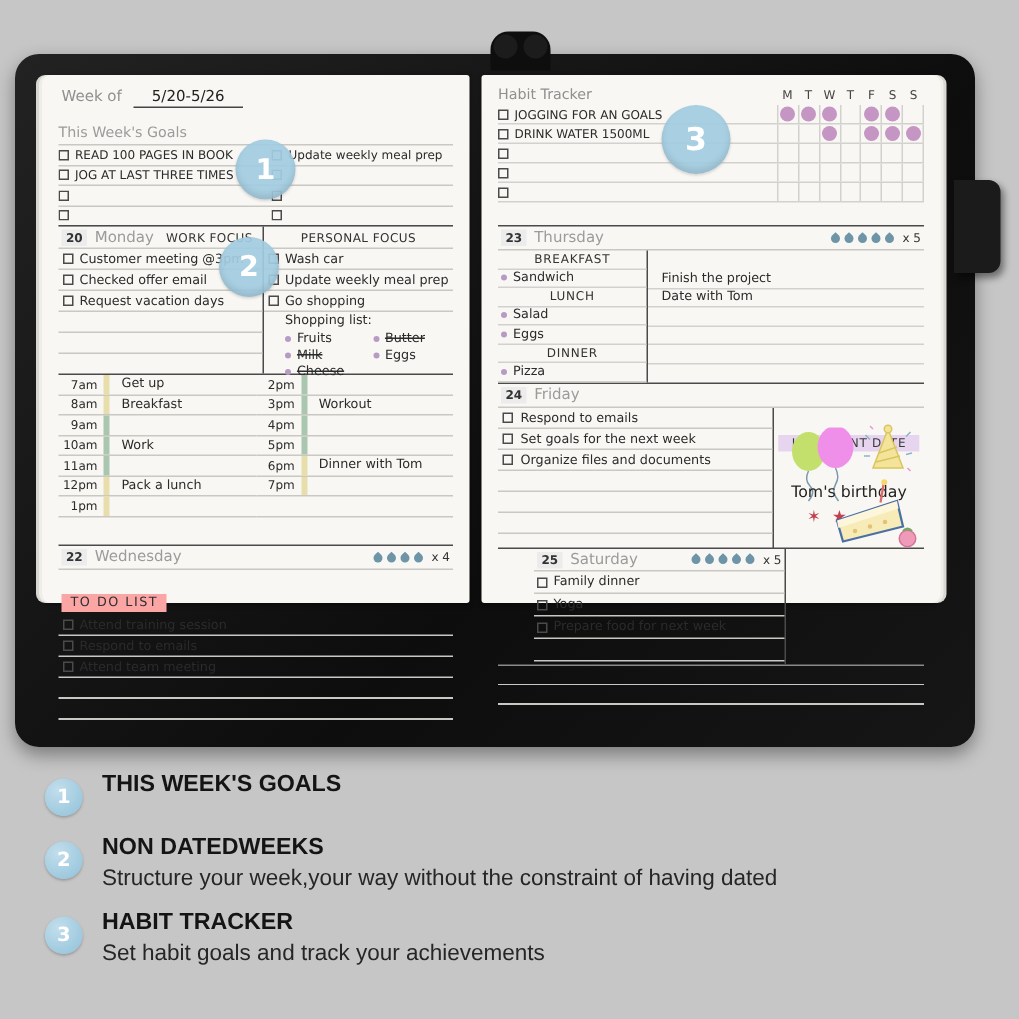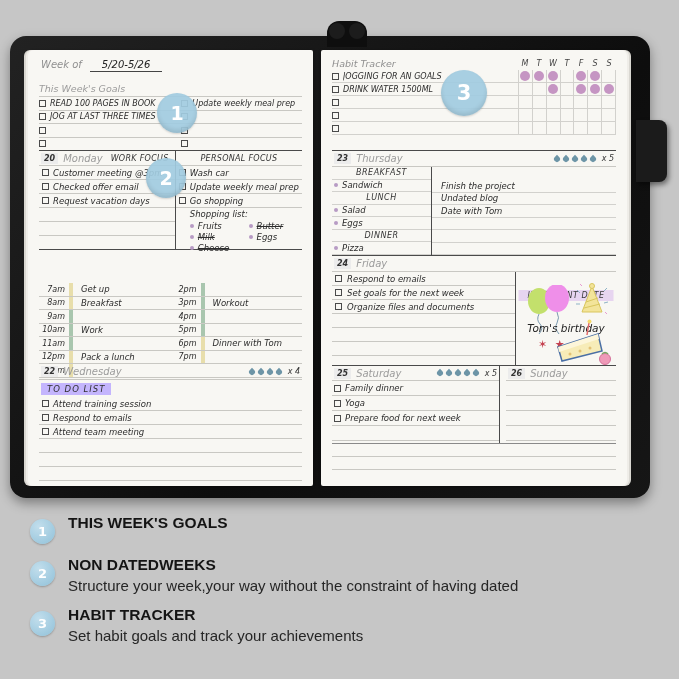--- a/index.html
+++ b/index.html
@@ -9,21 +9,21 @@
   
   .cover { position:absolute; left:10px; top:36px; width:640px; height:462px;
            background:linear-gradient(135deg,#222 0%,#0d0d0d 60%,#161616 100%);
            border-radius:16px; box-shadow:0 5px 12px rgba(0,0,0,.38); }
   .clasp { position:absolute; left:327px; top:21px; width:40px; height:26px; background:#0e0e0e; border-radius:12px 12px 0 0; }
   .clasp::before, .clasp::after { content:""; position:absolute; top:2px; width:16px; height:16px; border-radius:50%; background:#1c1c1c; }
   .clasp::before { left:2px; } .clasp::after { right:2px; }
   .pen-loop { position:absolute; left:636px; top:120px; width:31px; height:62px; background:#1b1b1b;
               border-radius:0 8px 8px 0; box-shadow:2px 3px 5px rgba(0,0,0,.45); }
 
-  .page { position:absolute; top:50px; height:436px; background:#f8f7f3;font-style:italic; }
+  .page { position:absolute; top:50px; height:352px; background:#f8f7f3; }
   .page.left  { left:28px;  width:285px; border-radius:6px 2px 2px 6px;
                 box-shadow:-2px 0 0 #efede8, -4px 0 0 #d9d7d1, 0 1px 3px rgba(0,0,0,.35); }
   .page.right { left:321px; width:306px; border-radius:2px 6px 6px 2px;
                 box-shadow:2px 0 0 #efede8, 4px 0 0 #d9d7d1, 0 1px 3px rgba(0,0,0,.35); }
 
   .sec { position:absolute; left:11px; right:11px; }
 
   .cb { width:7px; height:7px; border:1px solid #4a4a4a; background:transparent; flex:none; display:inline-block; }
   .bullet { width:4px; height:4px; border-radius:50%; background:#b79bc4; flex:none; display:inline-block; }
   .strike { text-decoration:line-through; }
@@ -56,31 +56,31 @@
   .mhead.center { justify-content:center; }
   .mrow { display:flex; align-items:center; gap:4px; height:14px; border-bottom:1px solid #c9c8c3;
           font-size:8.5px; color:#2b2b2b; padding:0 3px; white-space:nowrap; overflow:hidden; }
   .mrow.noline { border-bottom:none; }
   .shop { padding:1px 0 0 14px; }
   .shoptitle { font-size:8.5px; color:#2b2b2b; height:11px; }
   .shopgrid { display:grid; grid-template-columns:1.1fr 1fr; }
   .shopitem { display:flex; align-items:center; gap:4px; font-size:8.5px; color:#2b2b2b; height:11px; }
 
   .tuesday { top:200px; height:114px; border-bottom:1.5px solid #4a4a4a; }
-  .sched { display:flex;margin-top:33px; }
+  .sched { display:flex; }
   .scol { flex:1; display:flex; flex-direction:column; }
   .srow { display:flex; align-items:center; height:13.5px; border-bottom:1px solid #c9c8c3; }
   .stime { width:30px; text-align:right; font-size:8px; color:#2b2b2b; padding-right:4px; flex:none; }
   .sbar { width:4px; align-self:stretch; flex:none; }
   .sbar.tan { background:#e8deab; } .sbar.green { background:#a9c6ae; }
   .stext { font-size:8.5px; color:#2b2b2b; padding-left:8px; white-space:nowrap; }
 
   .wednesday { top:314px; height:122px; display:flex; flex-direction:column; }
-  .todo-badge { display:inline-block; background:#c4b5fd; font-size:8.5px; color:#2f2f2f;
-                padding:1px 6px; letter-spacing:1px; margin:3px 0 2px 2px; align-self:flex-start; }
+  .todo-badge { display:inline-block; background:#fca5a5; font-size:8.5px; color:#2f2f2f;
+                padding:1px 6px; letter-spacing:1px; margin:16px 0 2px 2px; align-self:flex-start; }
   .ruled { flex:1; background:repeating-linear-gradient(to bottom, transparent 0 13px, #c9c8c3 13px 14px); }
 
   
   .habit { top:6px; height:94px; }
   .hhead { display:flex; height:14px; align-items:center; }
   .htitle { font-size:9.5px; color:#8f8f8f; flex:1; }
   .hdays { display:flex; width:98px; flex:none; }
   .hday { flex:1; text-align:center; font-size:8px; color:#444; }
   .hrow { display:flex; align-items:center; height:13px; border-bottom:1px solid #d2d1cd; gap:4px; }
   .hlabel { flex:1; font-size:8px; color:#2b2b2b; white-space:nowrap; overflow:hidden; }
@@ -108,21 +108,21 @@
   .fright { position:absolute; left:184px; right:0; top:0; bottom:0; }
   .imp-badge { position:absolute; left:50%; transform:translateX(-50%); top:18px; background:#e7d5f0;
                font-size:8px; color:#3a3a3a; padding:1px 9px; letter-spacing:.5px; white-space:nowrap;text-align:center; }
   .bday { position:absolute; left:0; right:0; top:50px; text-align:center; font-size:10.5px; color:#222; }
   .balloons { position:absolute; left:10px; top:13px; }
   .hat { position:absolute; right:4px; top:8px; }
   .stars { position:absolute; left:22px; top:66px; font-size:11px; color:#c4404f; letter-spacing:2px; }
   .cake { position:absolute; right:2px; bottom:0; }
 
   .satsun { top:316px; height:78px; border-bottom:1px solid #8a8a8a; display:flex; }
-  .satcol { width:168px; flex:none; border-right:1px solid #4a4a4a; display:flex; flex-direction:column; }
+  .satcol { width:168px; flex:none; border-right:1px solid #4a4a4a; display:flex; flex-direction:column;margin-left:24px; }
   .suncol { flex:1; display:flex; flex-direction:column; padding-left:6px; }
   .strow { display:flex; align-items:center; gap:4px; height:15px; border-bottom:1px solid #c9c8c3;
            font-size:8.5px; color:#2b2b2b; padding:0 2px; }
   .sthead { height:15px; display:flex; align-items:center; border-bottom:1px solid #c9c8c3; padding:0 2px; }
   .notes { top:394px; height:36px; background:repeating-linear-gradient(to bottom, transparent 0 12px, #c9c8c3 12px 13px); }
 
   
   .callout { position:absolute; border-radius:50%; background:rgba(161,203,224,.93); color:#fff;
              font-weight:bold; display:flex; align-items:center; justify-content:center;
              box-shadow:inset 0 -3px 4px rgba(0,0,0,.10), 0 1px 2px rgba(0,0,0,.15); }
@@ -486,23 +486,20 @@
             <span>DINNER</span>
           </div>
         <div class="mealrow">
             <span class="bullet"></span>
             <span>Pizza</span>
           </div>
       </div>
       <div class="ttasks">
         <div class="trow">
             <span>Finish the project</span>
-          </div>
-        <div class="trow">
-            <span>Undated blog</span>
           </div>
         <div class="trow">
             <span>Date with Tom</span>
           </div>
         <div class="trow"></div>
         <div class="trow"></div>
         <div class="trow"></div>
       </div>
     </div>
   </div>
@@ -584,30 +581,20 @@
       <div class="strow">
           <span class="cb"></span>
           <span>Yoga</span>
         </div>
       <div class="strow">
           <span class="cb"></span>
           <span>Prepare food for next week</span>
         </div>
       <div class="strow"></div>
     </div>
-    <div class="suncol">
-      <div class="sthead">
-        <span class="daynum">26</span>
-        <span class="dayname">Sunday</span>
-      </div>
-      <div class="strow"></div>
-      <div class="strow"></div>
-      <div class="strow"></div>
-      <div class="strow"></div>
-    </div>
   </div>
 
   <div class="sec notes"></div>
 </div>
 
 <div class="callout c1">1</div>
 <div class="callout c2">2</div>
 <div class="callout c3">3</div>
 
 <div class="legend">

